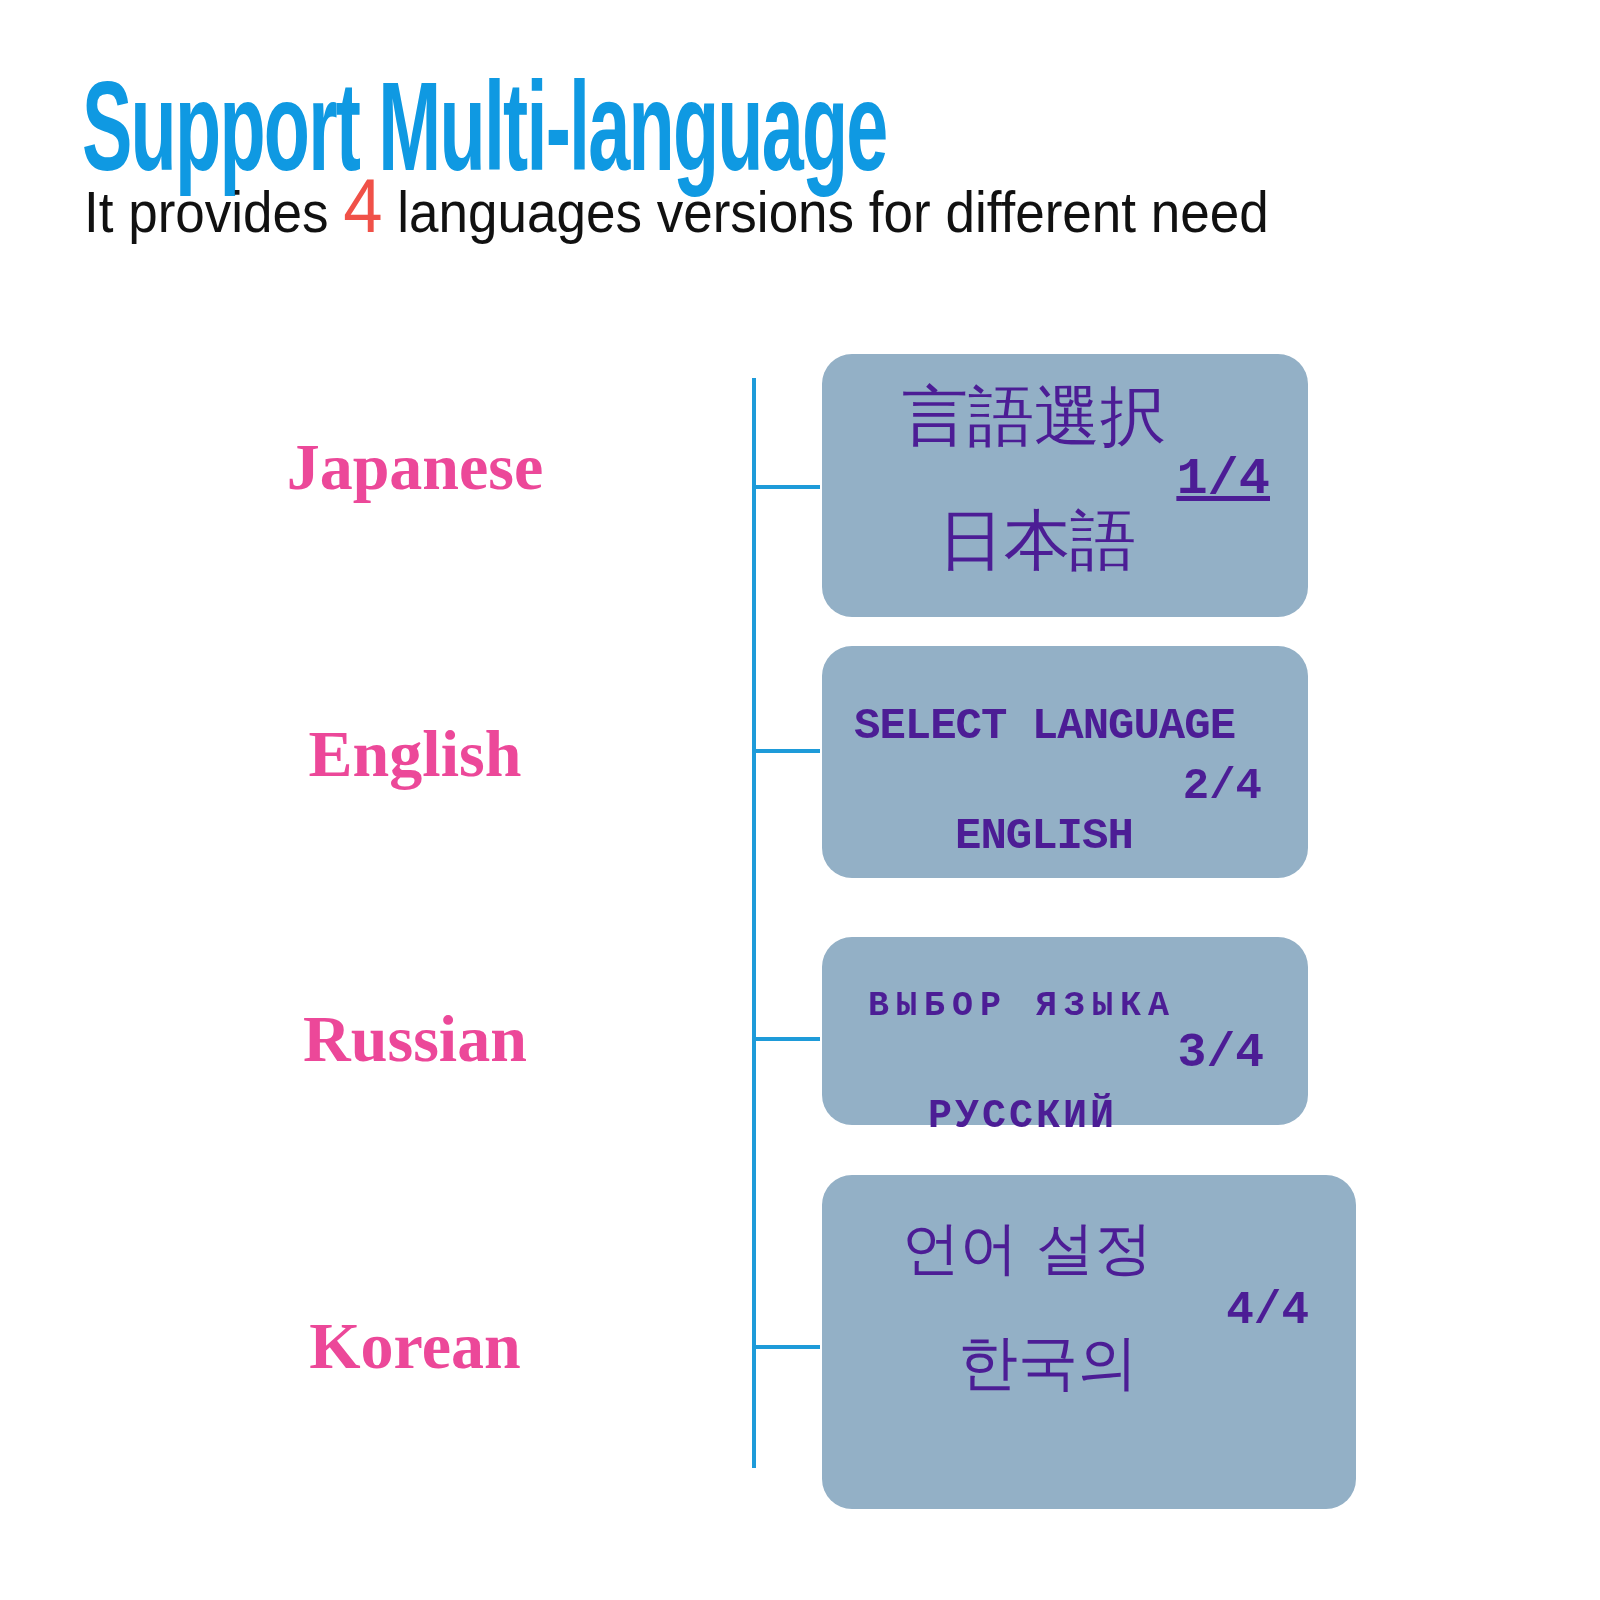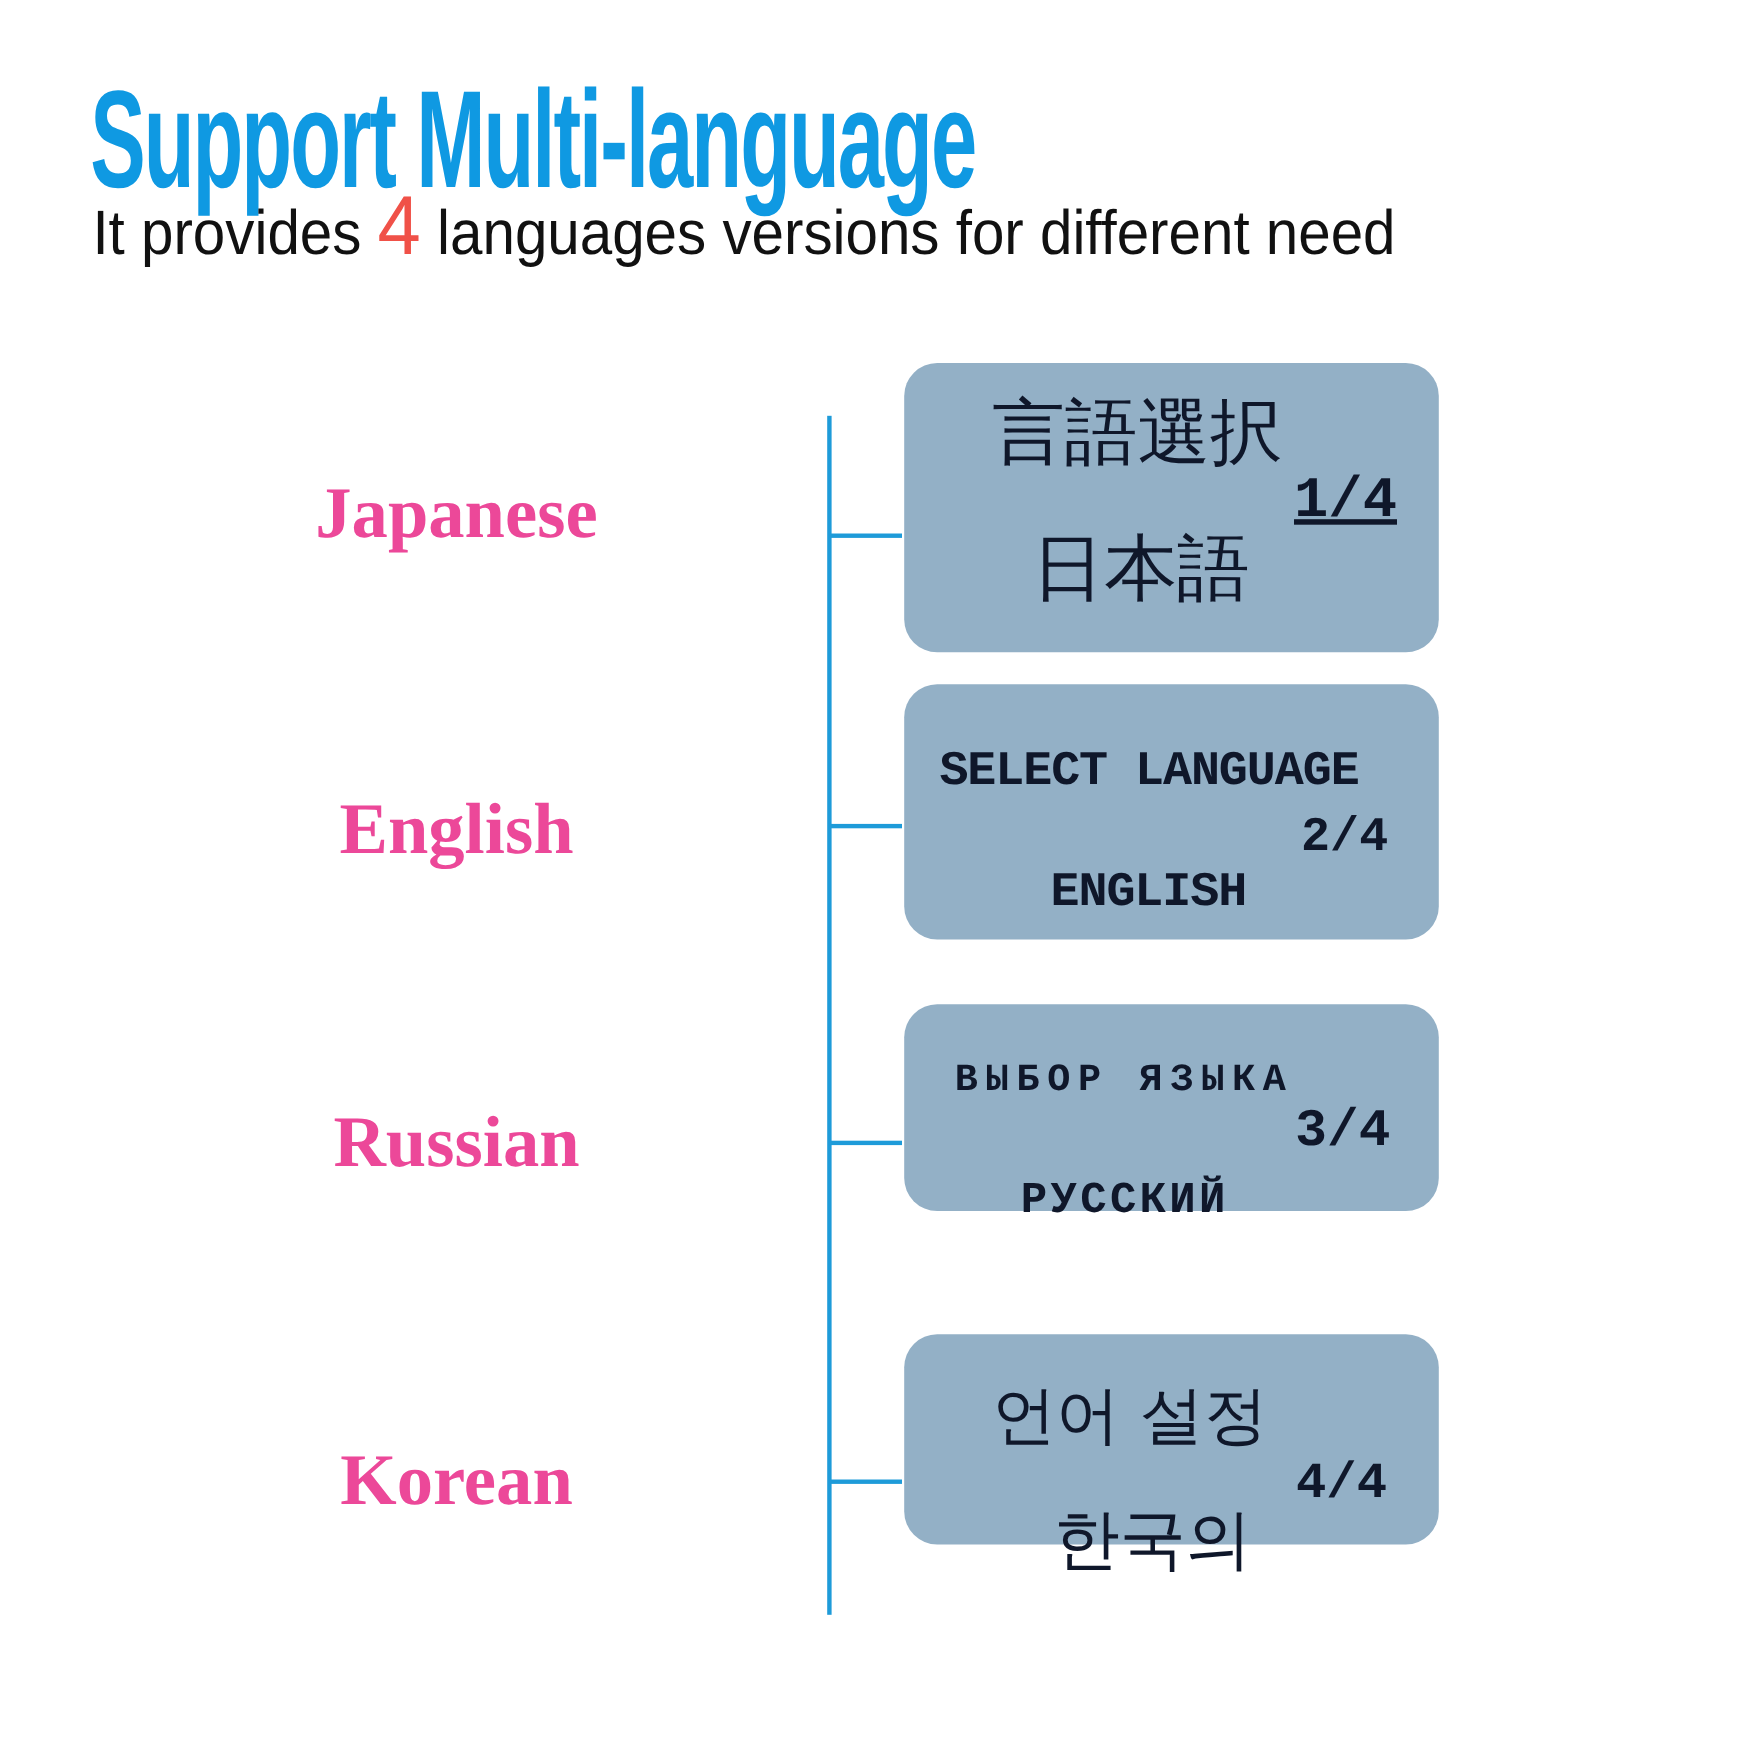--- a/index.html
+++ b/index.html
@@ -81,26 +81,27 @@
   .branch-3 { top: 1037px; }
   .branch-4 { top: 1345px; }
 
   
   .lcd {
     position: absolute;
     left: 822px;
     width: 486px;
     background: #93b0c6;
     border-radius: 30px;
-    color: #0f172a;
+    color: #4c1d95;
+    margin-top: 24px;
   }
   .lcd-1 { top: 330px;  height: 263px; }
   .lcd-2 { top: 622px;  height: 232px; }
   .lcd-3 { top: 913px;  height: 188px; }
-  .lcd-4 { top: 1213px; height: 191px; }
+  .lcd-4 { top: 1151px; height: 334px; padding-left: 48px; }
 
   .lcd span { position: absolute; white-space: nowrap; line-height: 1; }
 
   .cjk  { font-family: "DejaVu Sans", sans-serif; }
   .dotm { font-family: "Liberation Mono", "DejaVu Sans Mono", monospace; font-weight: bold; }
 
   
   .lcd-1 .scr-title { left: 80px;  top: 30px;  font-size: 66px; }
   .lcd-1 .scr-ind   { right: 38px; top: 100px; font-size: 52px; text-decoration: underline; }
   .lcd-1 .scr-sel   { left: 116px; top: 154px; font-size: 66px; }

